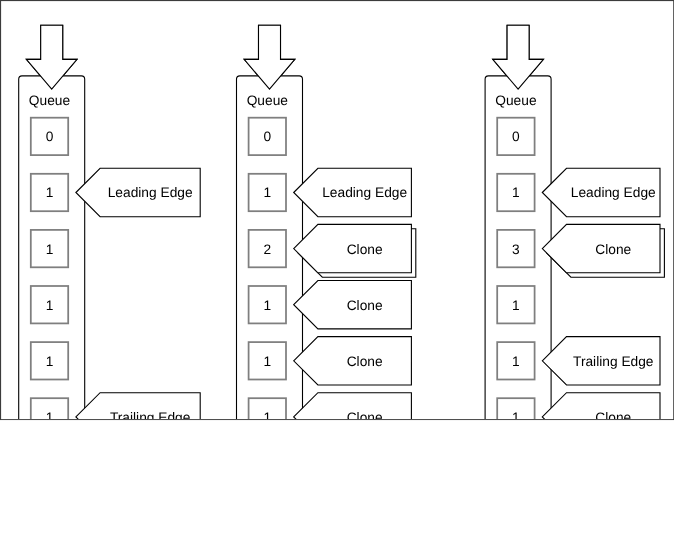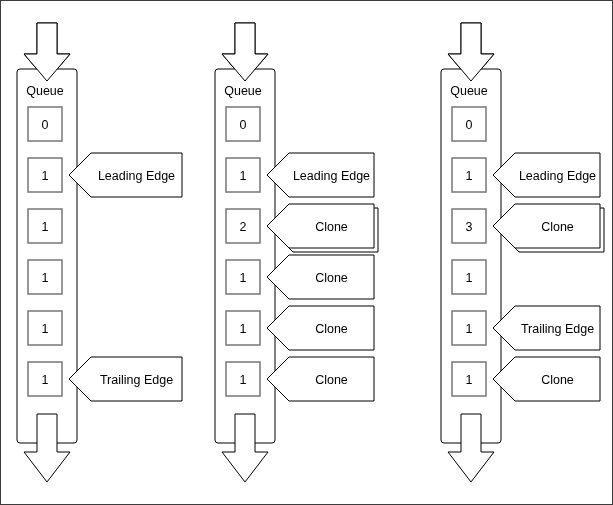--- a/index.html
+++ b/index.html
@@ -7,21 +7,21 @@
     margin: 0;
     padding: 0;
     background: #ffffff;
   }
   body {
     font-family: "Liberation Sans", sans-serif;
   }
   #canvas {
     position: relative;
     width: 613px;
-    height: 505px;
+    height: 382px;
     background: #ffffff;
     border: 1px solid #3c3c3c;
     box-sizing: border-box;
     overflow: hidden;
   }
   #svg-layer {
     position: absolute;
     left: 0;
     top: 0;
     width: 613px;

